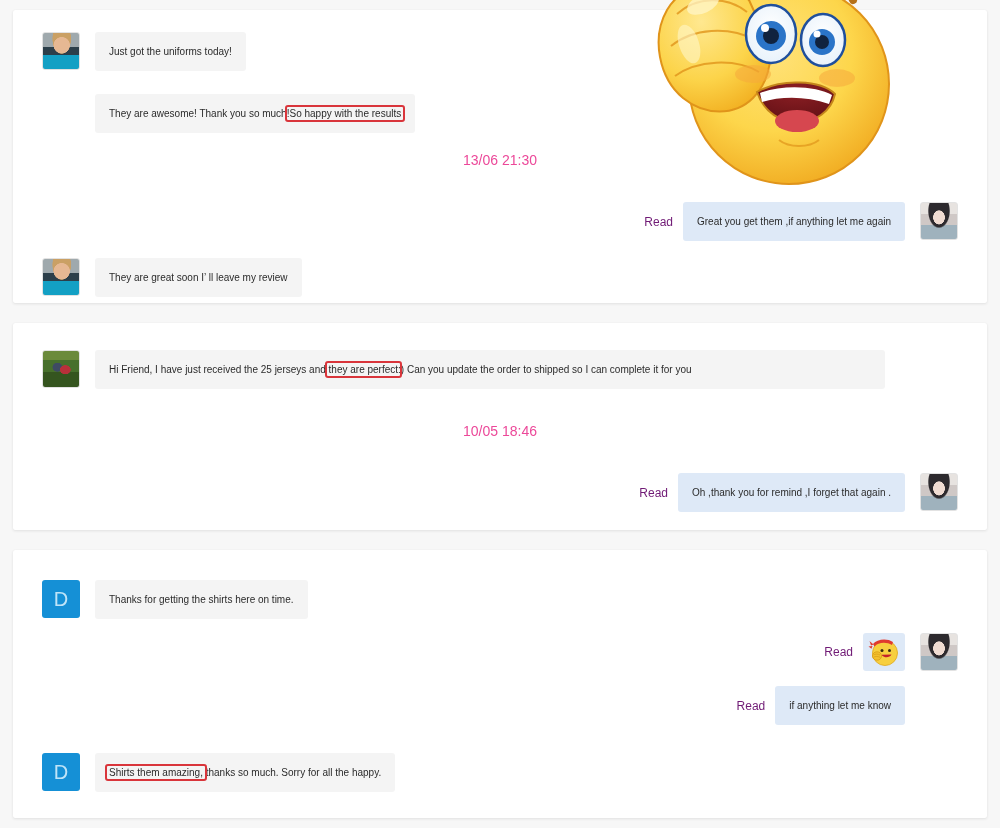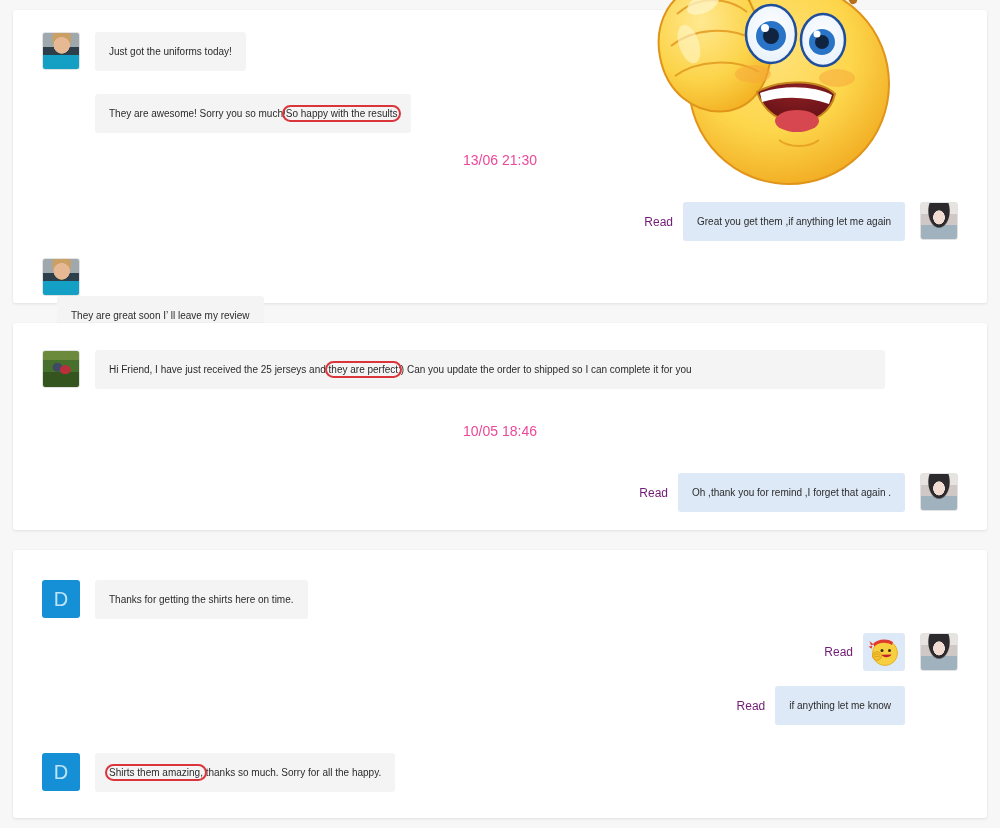--- a/index.html
+++ b/index.html
@@ -124,21 +124,21 @@
     color: #ec4899;
     left: 0;
   }
 
   
   .hl {
     outline: 2px solid #d9353b;
     outline-offset: 0px;
     padding: 1px 2px;
     margin: 0 -2px;
-    border-radius: 9px;
+    border-radius: 1px;
   }
 
   
   #big-smiley {
     position: absolute;
     left: 618px;
     top: -36px;
     width: 278px;
     height: 215px;
     pointer-events: none;
@@ -205,32 +205,32 @@
       <ellipse cx="166" cy="147" rx="22" ry="11" fill="#d6474f"></ellipse>
       <path d="M148 166 C158 174 178 174 188 166" fill="none" stroke="#e0941a" stroke-width="2" opacity="0.7"></path>
     </svg>
 
     <div class="msg-row incoming" style="top:22px;">
       <div class="avatar av-woman1"></div>
       <div class="bubble in">Just got the uniforms today!</div>
     </div>
 
     <div class="msg-row incoming" style="top:84px; left:82px;">
-      <div class="bubble in" style="margin-left:0;"><span>They are awesome! Sorry you so much!</span><span class="hl">So happy with the results</span></div>
+      <div class="bubble in" style="margin-left:0;"><span>They are awesome! Thank you so much!</span><span class="hl">So happy with the results</span></div>
     </div>
 
     <div class="timestamp" style="top:142px;">13/06 21:30</div>
 
     <div class="msg-row outgoing" style="top:192px;">
       <div class="avatar av-woman2"></div>
       <div class="bubble out">Great you get them ,if anything let me again</div>
       <div class="read-label">Read</div>
     </div>
 
-    <div class="msg-row incoming" style="top:248px;flex-direction:column;">
+    <div class="msg-row incoming" style="top:248px;">
       <div class="avatar av-woman1"></div>
       <div class="bubble in">They are great soon I’  ll leave my review</div>
     </div>
   </div>
 
   <div class="card" id="card-2">
 
     <div class="msg-row incoming" style="top:27px; align-items:flex-start;">
       <div class="avatar av-couple"></div>
       <div class="bubble in" style="width:790px;"><span>Hi Friend, I have just received the 25 jerseys and </span><span class="hl">they are perfect</span><span>:) Can you update the order to shipped so I can complete it for you</span></div>

